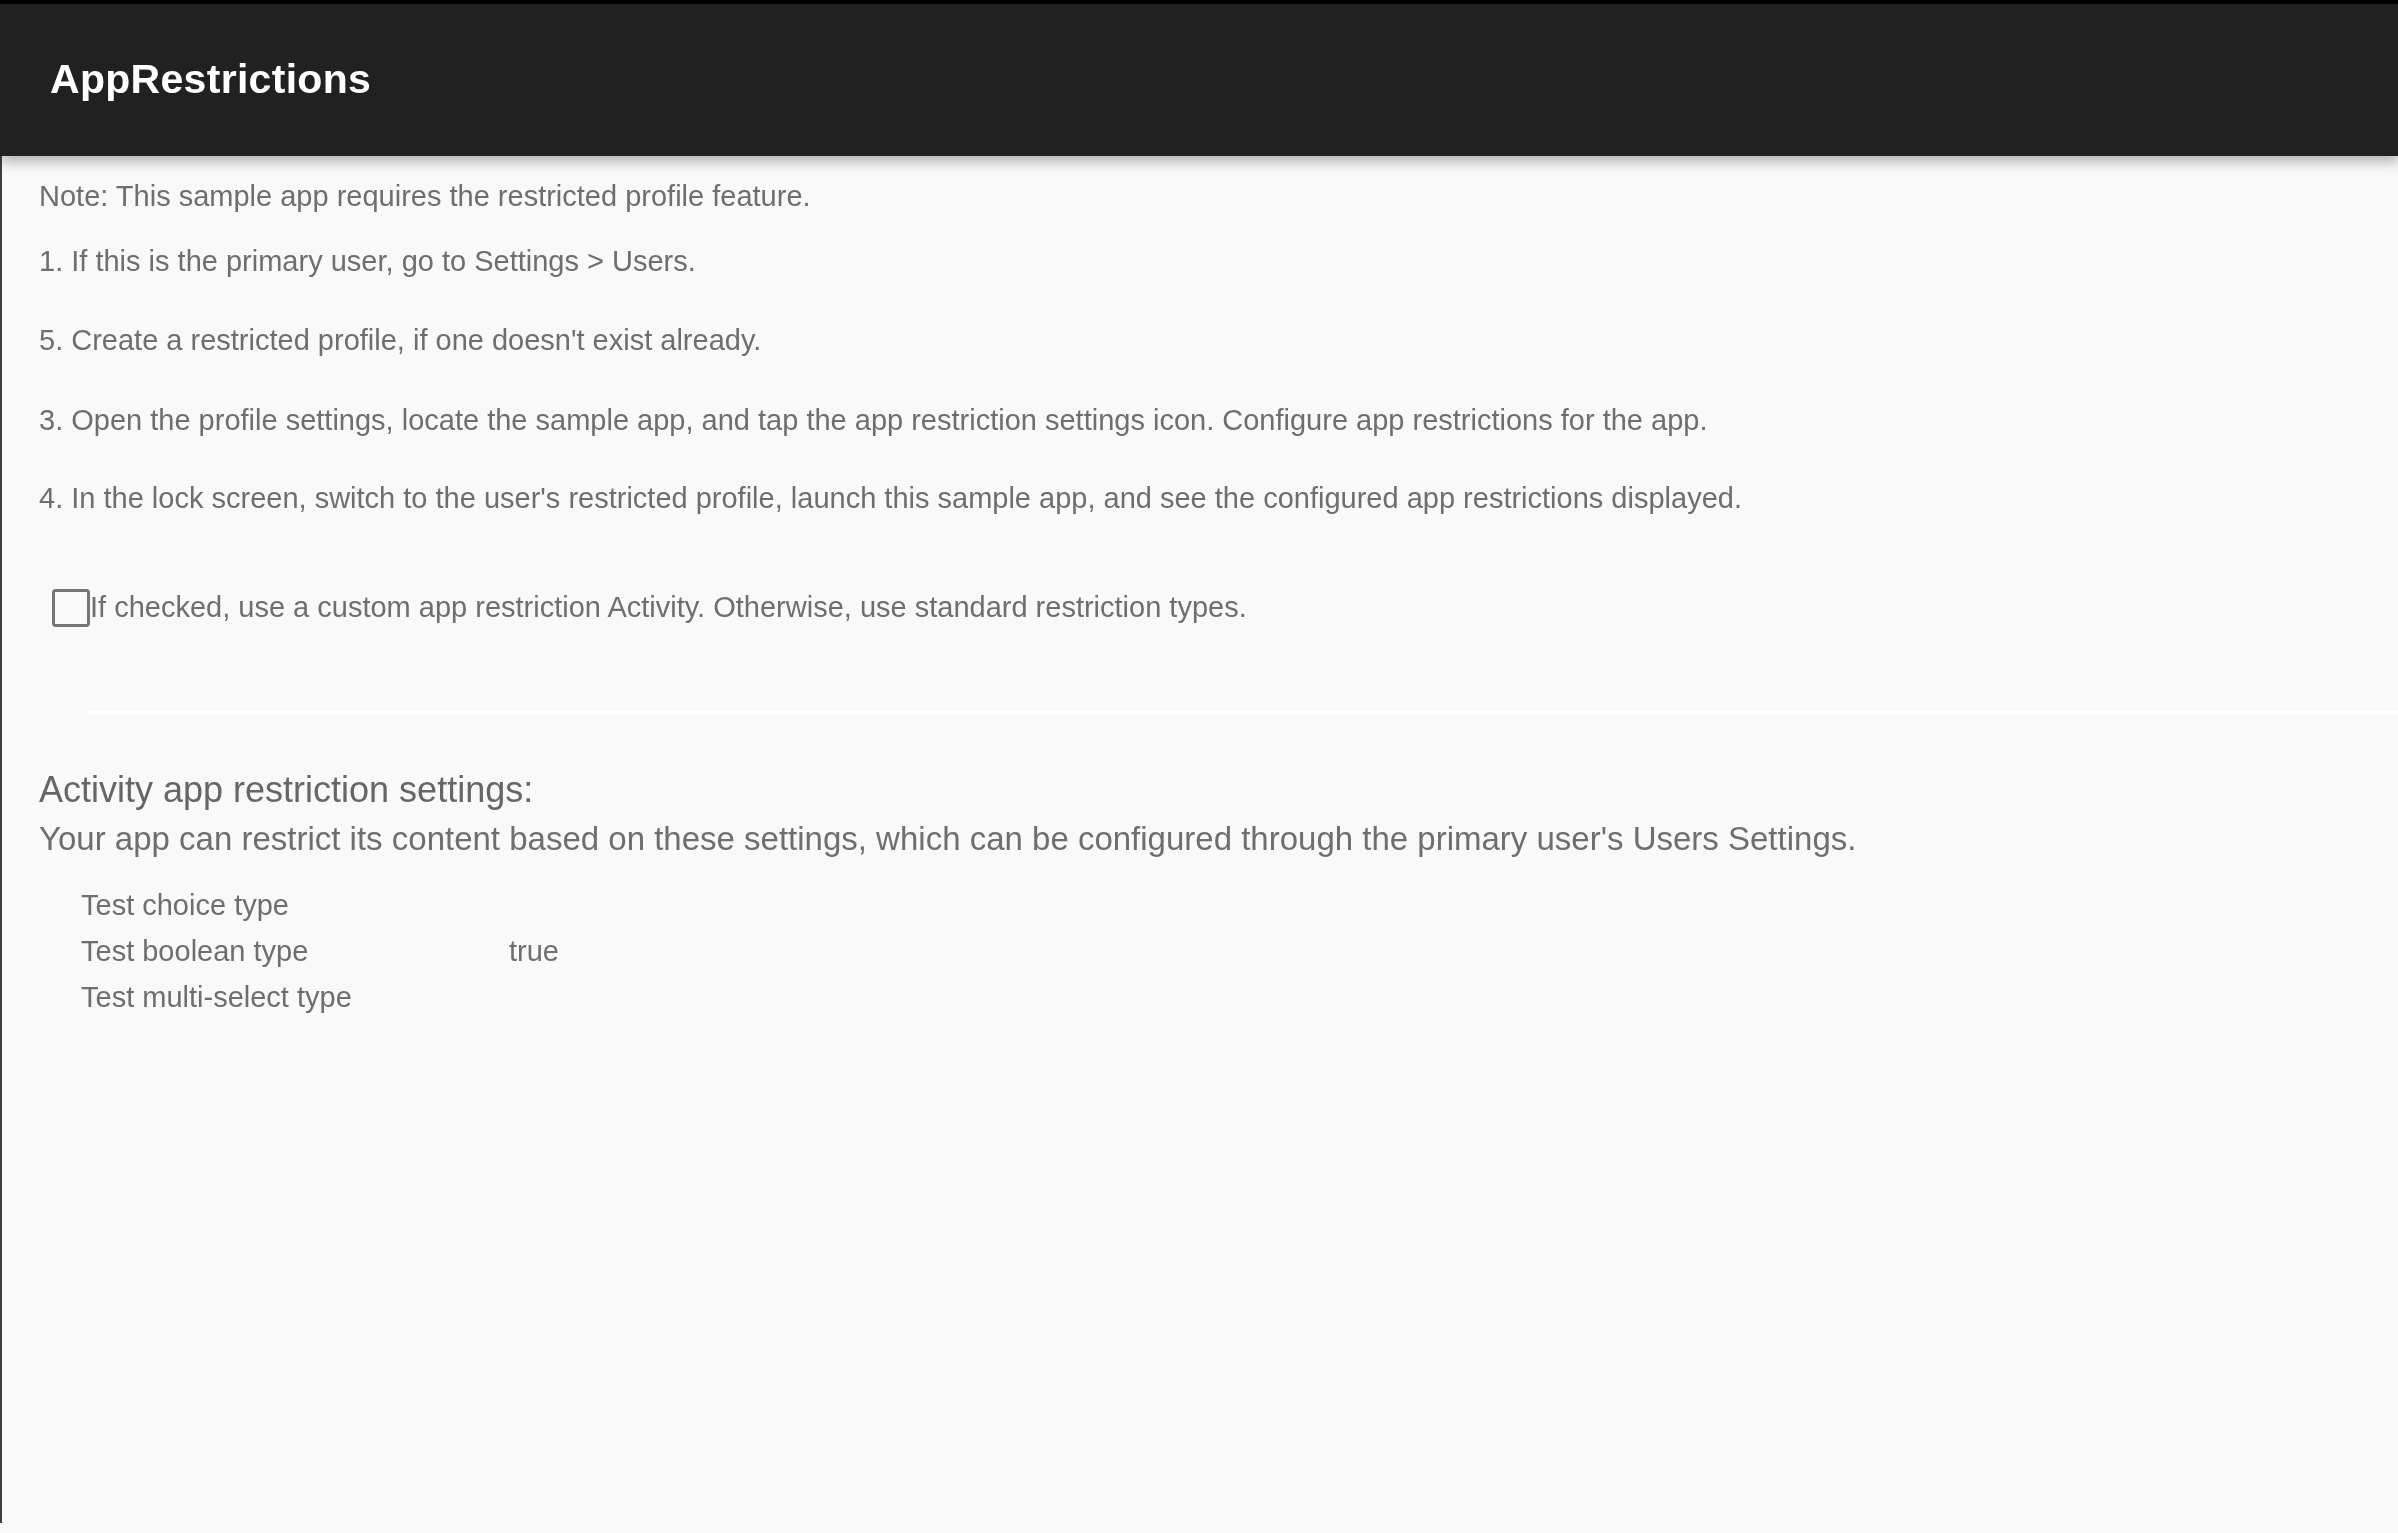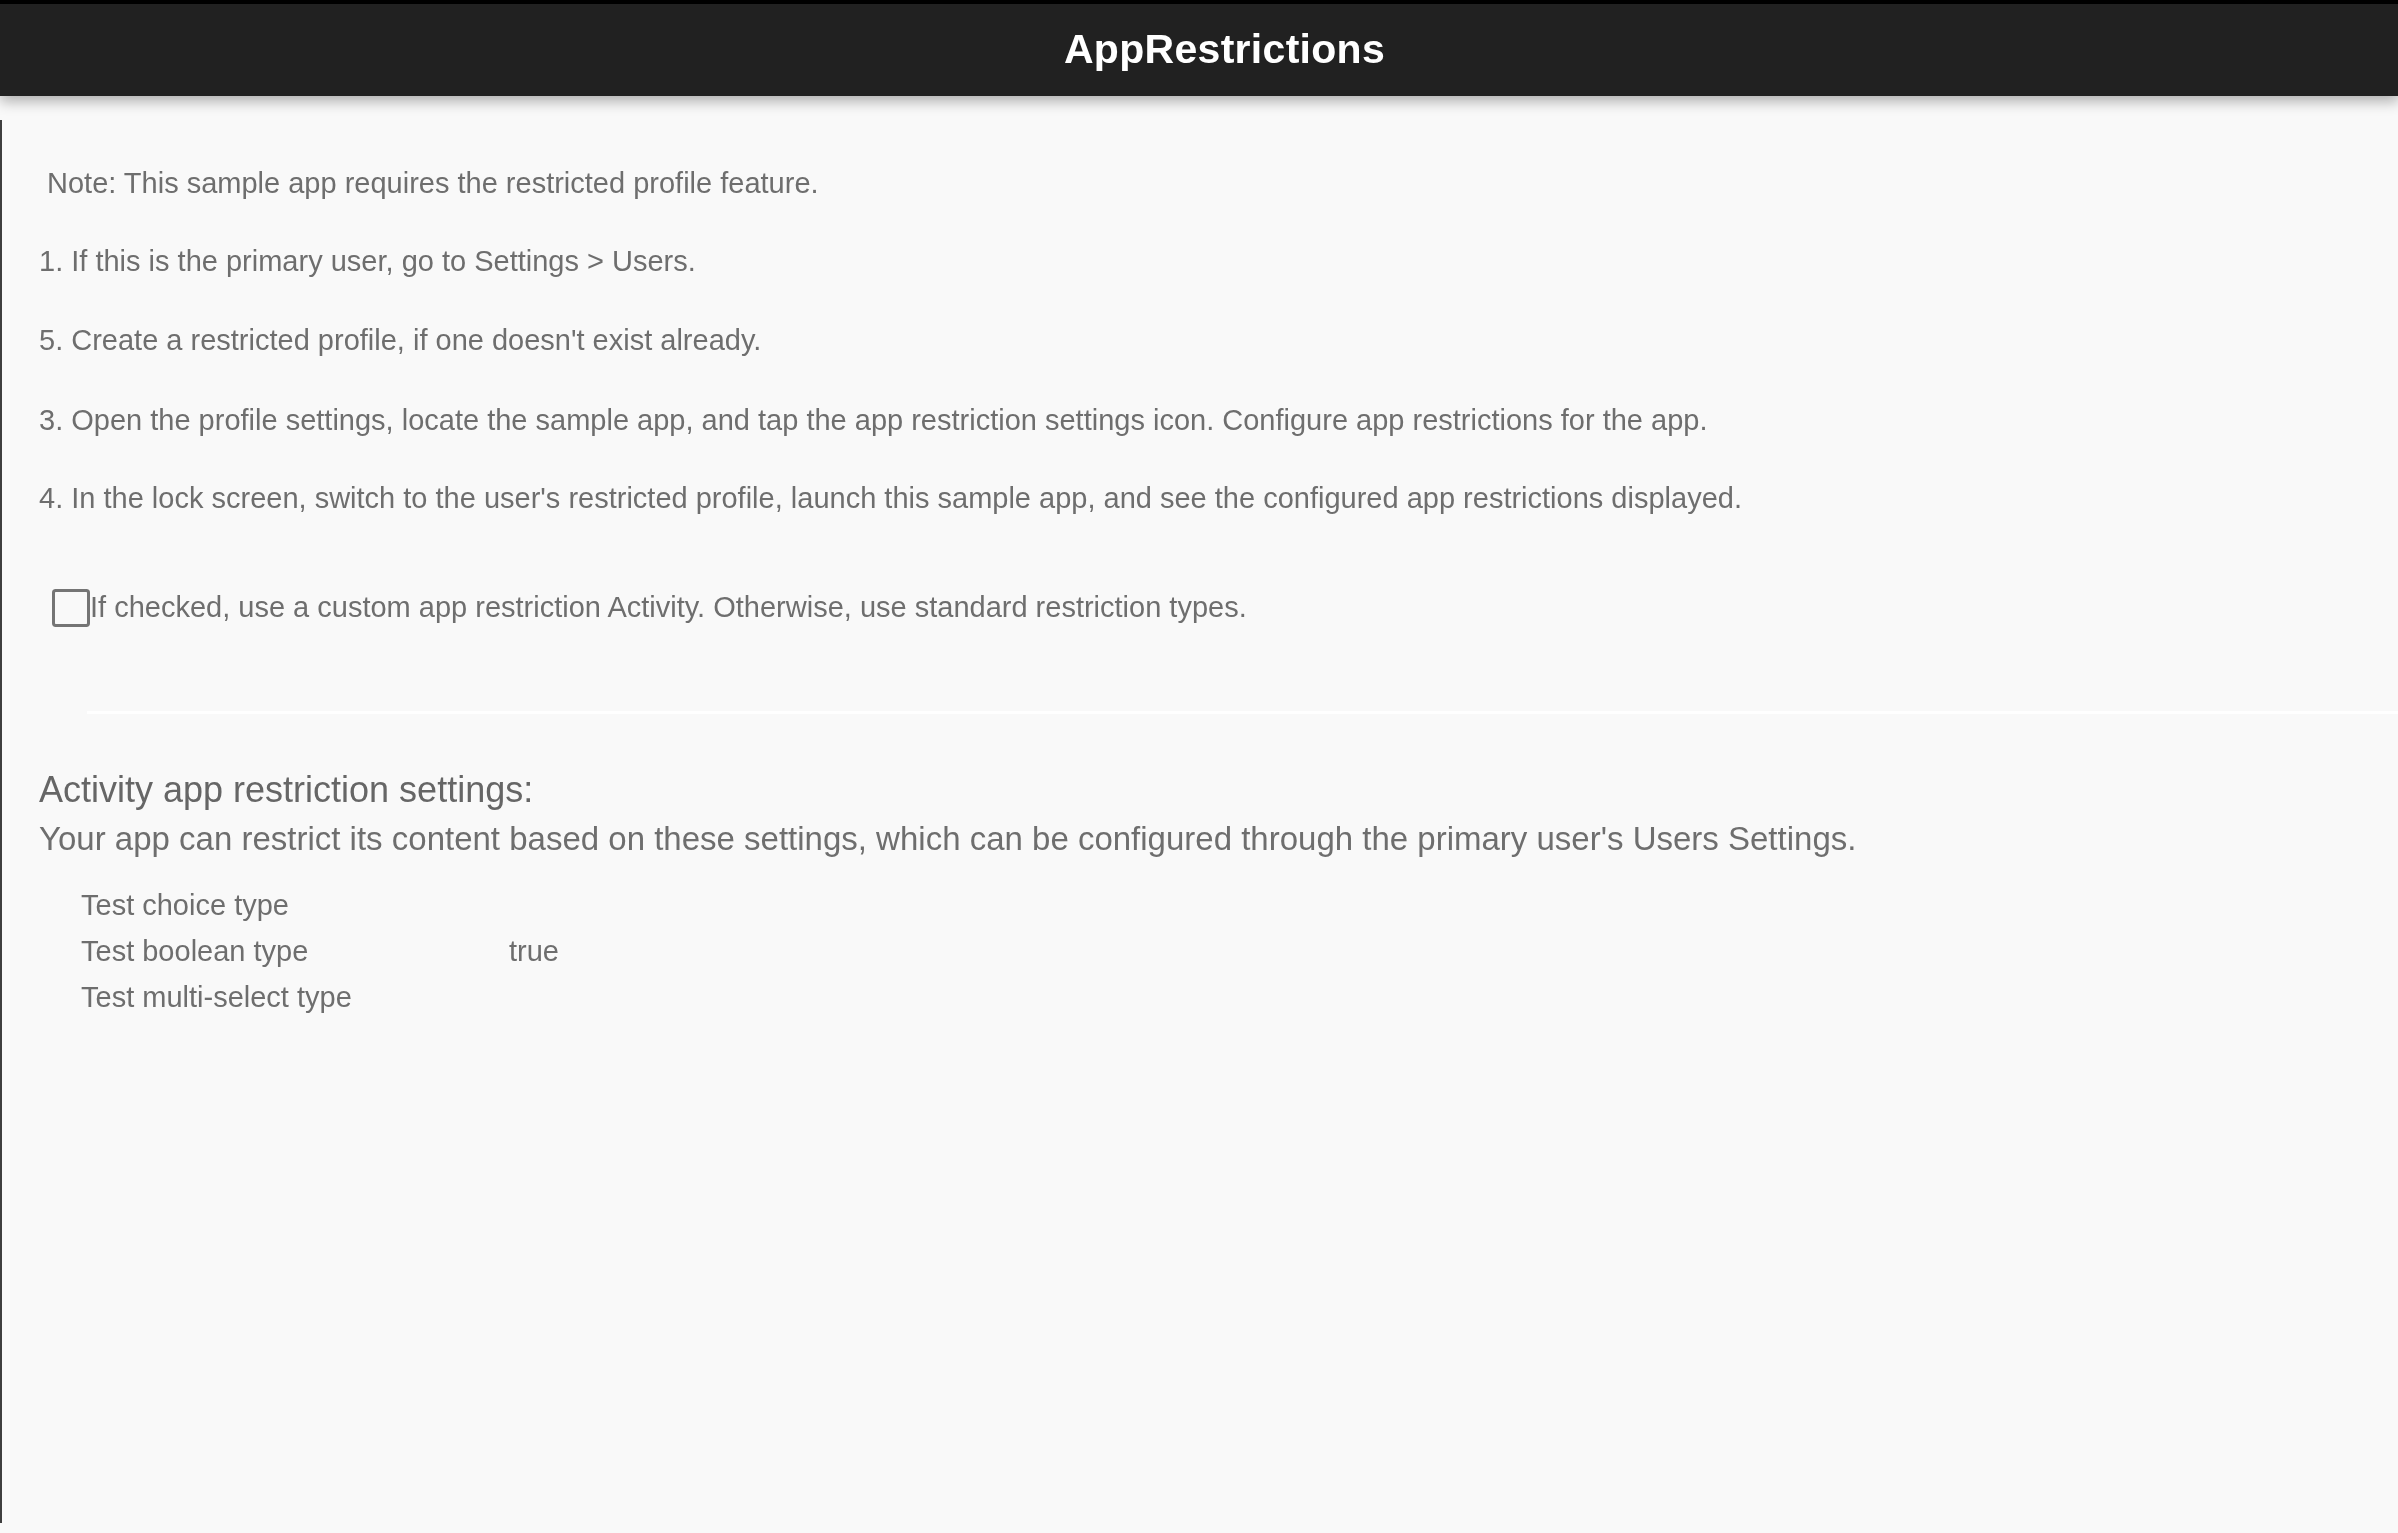--- a/index.html
+++ b/index.html
@@ -12,29 +12,28 @@
     height: 1534px;
     position: relative;
     overflow: hidden;
     font-family: "Liberation Sans", "DejaVu Sans", sans-serif;
     background: #f9f9f9;
   }
   
   .appbar {
     position: absolute;
     top: 0; left: 0; right: 0;
-    height: 96px;
+    height: 156px;
     background: #212121;
     box-shadow: 0 5.6px 13px rgba(0,0,0,0.30);
     display: flex;
     align-items: center;
     padding-left: 50px;
     box-sizing: border-box;
     z-index: 5;
-    justify-content: center;
   }
   .statusbar-strip {
     position: absolute;
     top: 0; left: 0; right: 0;
     height: 3.7px;
     background: #000000;
     z-index: 6;
   }
   .appbar-title {
     color: #ffffff;
@@ -46,21 +45,21 @@
   
   .body-text {
     position: absolute;
     left: 39px;
     right: 56px;
     color: #6e6e6e;
     font-size: 29px;
     line-height: 37px;
     white-space: nowrap;
   }
-  .note-line    { top: 165px; margin-left: 8px; }
+  .note-line    { top: 178px; }
   .step-1       { top: 243px; }
   .step-2       { top: 322px; }
   .step-3       { top: 402px; }
   .step-4       { top: 480px; }
   
   .checkbox-row {
     position: absolute;
     top: 587px;
     left: 52px;
     height: 41px;

